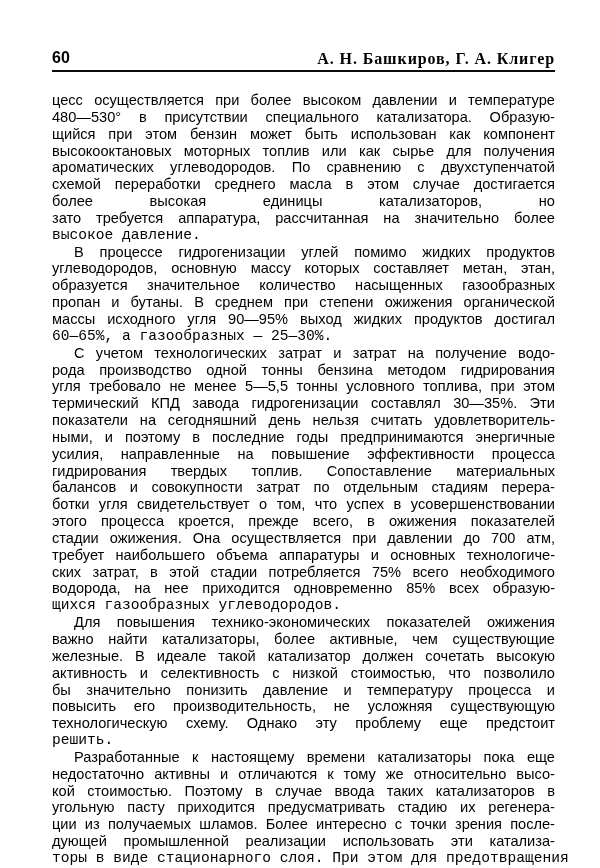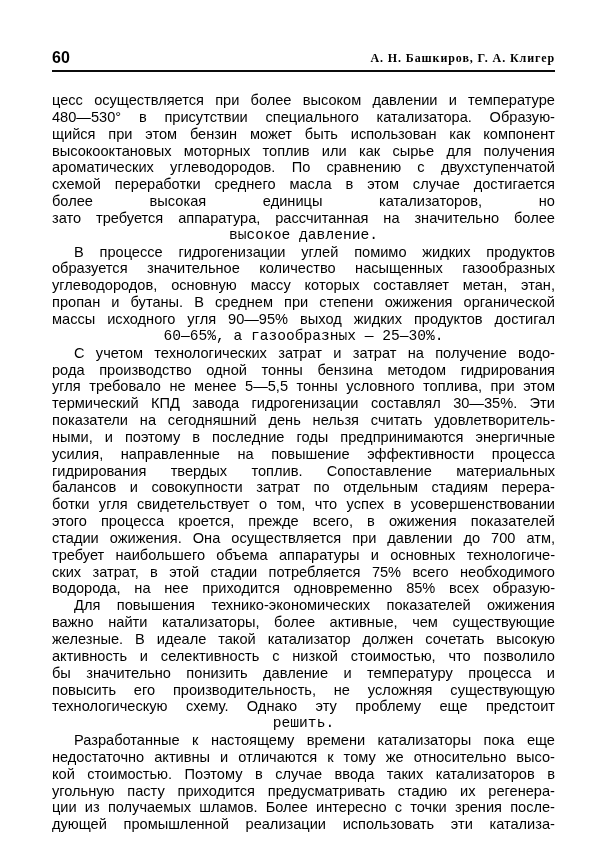--- a/index.html
+++ b/index.html
@@ -42,41 +42,40 @@
   .folio {
     font-family: "Liberation Sans", sans-serif;
     font-weight: bold;
     font-size: 16px;
     line-height: 16px;
     letter-spacing: 0px;
   }
   .authors {
     font-family: "Liberation Serif", serif;
     font-weight: bold;
-    font-size: 12px;
+    font-size: 16px;
     line-height: 15px;
     letter-spacing: 0.9px;
     white-space: nowrap;
   }
   .head-rule {
     position: absolute;
     left: 52px;
     top: 70px;
     width: 503px;
     height: 2px;
     background: #0b0b0b;
   }
 
   
   .column {
     position: absolute;
     left: 52px;
     top: 92px;
     width: 503px;
-    text-align: center;
   }
   .para {
     margin: 0;
     padding: 0;
   }
   .line {
     display: block;
     height: 16.85px;
     font-size: 14.6px;
     line-height: 16.85px;
@@ -197,34 +196,34 @@
         <span class="line indent j">
           <span class="w">В</span>
           <span class="w">процессе</span>
           <span class="w">гидрогенизации</span>
           <span class="w">углей</span>
           <span class="w">помимо</span>
           <span class="w">жидких</span>
           <span class="w">продуктов</span>
         </span>
         <span class="line j">
-          <span class="w">образуется</span>
-          <span class="w">значительное</span>
-          <span class="w">количество</span>
-          <span class="w">насыщенных</span>
-          <span class="w">газообразных</span>
-        </span>
-        <span class="line j">
           <span class="w">углеводородов,</span>
           <span class="w">основную</span>
           <span class="w">массу</span>
           <span class="w">которых</span>
           <span class="w">составляет</span>
           <span class="w">метан,</span>
           <span class="w">этан,</span>
+        </span>
+        <span class="line j">
+          <span class="w">образуется</span>
+          <span class="w">значительное</span>
+          <span class="w">количество</span>
+          <span class="w">насыщенных</span>
+          <span class="w">газообразных</span>
         </span>
         <span class="line j">
           <span class="w">пропан</span>
           <span class="w">и</span>
           <span class="w">бутаны.</span>
           <span class="w">В</span>
           <span class="w">среднем</span>
           <span class="w">при</span>
           <span class="w">степени</span>
           <span class="w">ожижения</span>
@@ -383,20 +382,21 @@
         <span class="line j">
           <span class="w">водорода,</span>
           <span class="w">на</span>
           <span class="w">нее</span>
           <span class="w">приходится</span>
           <span class="w">одновременно</span>
           <span class="w">85%</span>
           <span class="w">всех</span>
           <span class="w">образую-</span>
         </span>
+        <span class="line last">щихся газообразных углеводородов.</span>
       </div>
       <div class="para">
         <span class="line indent j">
           <span class="w">Для</span>
           <span class="w">повышения</span>
           <span class="w">технико-экономических</span>
           <span class="w">показателей</span>
           <span class="w">ожижения</span>
         </span>
         <span class="line j">
@@ -511,16 +511,17 @@
           <span class="w">после-</span>
         </span>
         <span class="line j">
           <span class="w">дующей</span>
           <span class="w">промышленной</span>
           <span class="w">реализации</span>
           <span class="w">использовать</span>
           <span class="w">эти</span>
           <span class="w">катализа-</span>
         </span>
+        <span class="line last">торы в виде стационарного слоя. При этом для предотвращения</span>
       </div>
     </div>
 
 </div>
 
 </body></html>

